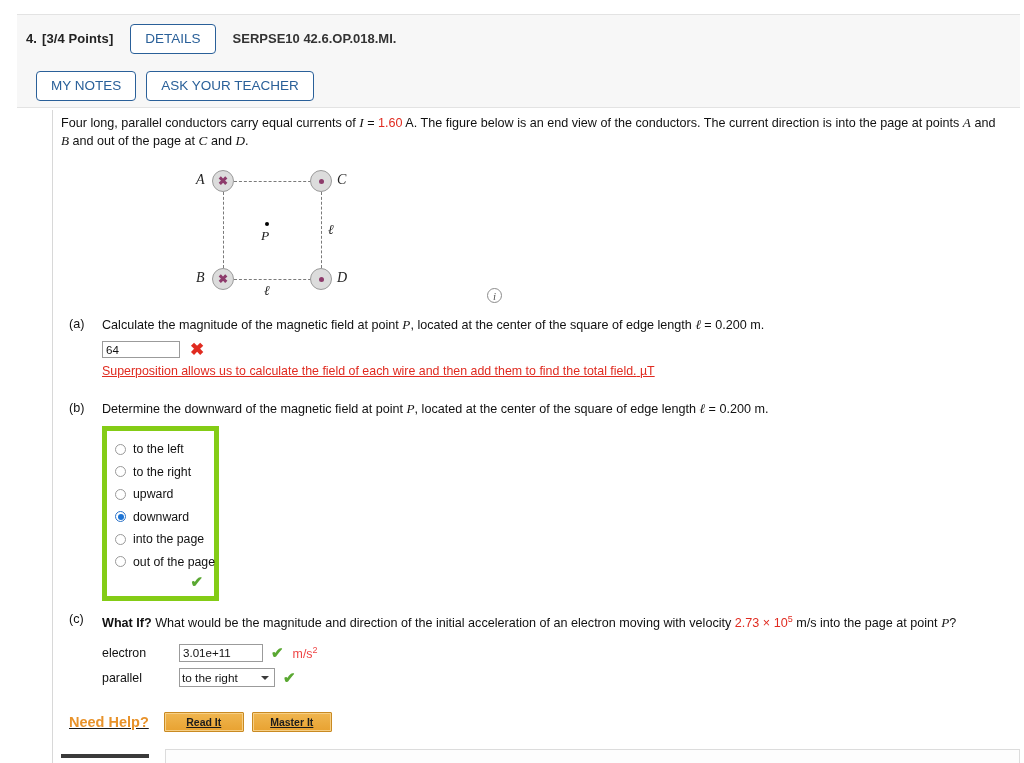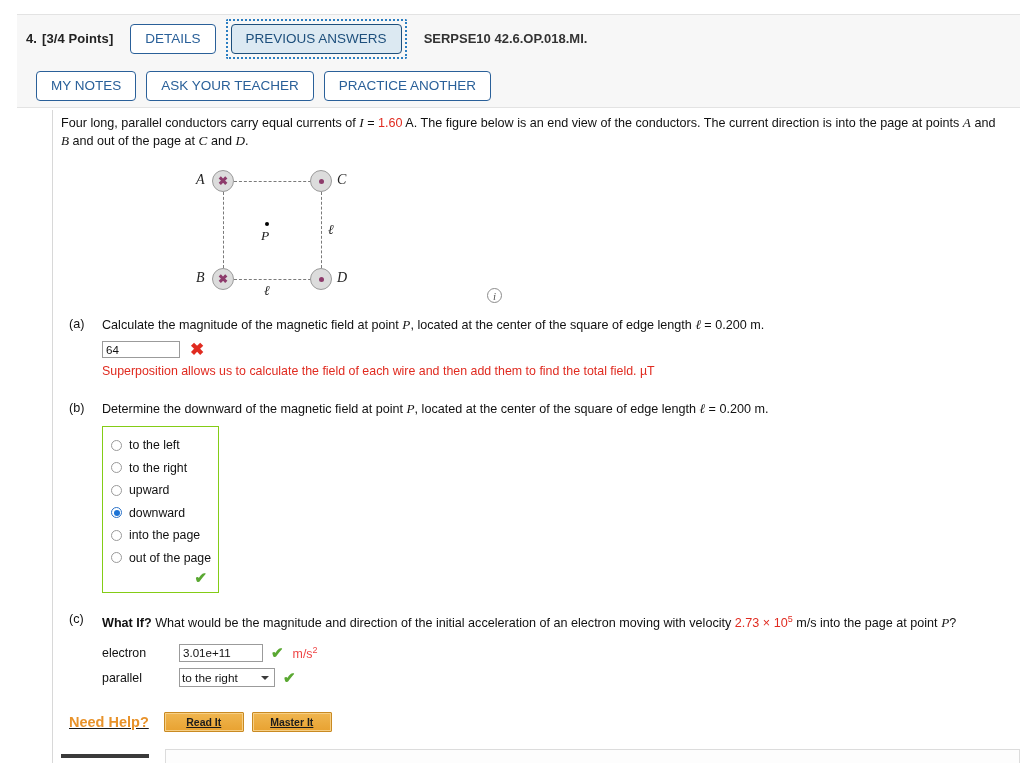--- a/index.html
+++ b/index.html
@@ -109,21 +109,21 @@
     border:1px solid #9b9b9b;background:#fff;height:17px;width:78px;
     font-size:11.6px;font-family:"Liberation Sans", sans-serif;
     padding:1px 3px;box-sizing:border-box;color:#111;vertical-align:middle;
   }
   .mark-x{color:#e02b20;font-size:17px;font-weight:bold;line-height:1;}
   .mark-check{color:#5aa832;font-size:15px;font-weight:bold;line-height:1;}
   .feedback{color:#e02b20;font-size:12.4px;line-height:16px;}
 
   
   #radio-box{
-    border:1px solid #84cc16;background:#fff;width:117px;box-sizing:border-box;
+    border:5px solid #84cc16;background:#fff;width:117px;box-sizing:border-box;
     padding:7px 8px 4px 8px;
   }
   .radio-row{display:flex;align-items:center;height:22.5px;}
   .radio{
     width:11px;height:11px;border-radius:50%;border:1px solid #9a9a9a;background:#fff;
     box-sizing:border-box;margin-right:7px;flex:0 0 auto;position:relative;
   }
   .radio.sel{border:1px solid #2a72c8;background:#fff;}
   .radio.sel:after{
     content:"";position:absolute;left:50%;top:50%;width:6px;height:6px;
@@ -178,31 +178,27 @@
 
 <div id="header-panel">
 
   <div id="header-row1">
     <div class="points-label">
       <span class="qnum">4.</span><span>[3/4 Points]</span>
     </div>
 
     <div class="hdr-btn" id="btn-details">DETAILS</div>
 
-    <div class="focus-wrap">
-      <div class="hdr-btn" id="btn-prev-answers">PREVIOUS ANSWERS</div>
-    </div>
 
     <div id="btn-serpse">SERPSE10 42.6.OP.018.MI.</div>
   </div>
 
   <div id="header-row2">
     <div class="hdr-btn" id="btn-my-notes">MY NOTES</div>
     <div class="hdr-btn" id="btn-ask-teacher">ASK YOUR TEACHER</div>
-    <div class="hdr-btn" id="btn-practice-another">PRACTICE ANOTHER</div>
   </div>
 </div>
 
 <div id="content-rule"></div>
 
 <div id="main">
 
   <div class="prob-stmt">
     <span>Four long, parallel conductors carry equal currents of </span><span class="var-i">I</span><span> = </span><span class="red">1.60</span><span> A. The figure below is an end view of the conductors. The current direction is into the page at points </span><span class="ital">A</span><span> and </span><span class="ital">B</span><span> and out of the page at </span><span class="ital">C</span><span> and </span><span class="ital">D</span><span>.</span>
   </div>
@@ -246,21 +242,21 @@
     <div class="part-body">
       <div class="part-q">
         <span>Calculate the magnitude of the magnetic field at point </span><span class="ital">P</span><span>, located at the center of the square of edge length </span><span class="ital">ℓ</span><span> = 0.200 m.</span>
       </div>
 
       <div style="margin-top:8px;display:flex;align-items:center;">
         <input class="ans-input" id="part-a-input" type="text" value="64" style="">
         <span class="mark-x" style="margin-left:10px;">✖</span>
       </div>
 
-      <div class="feedback" style="margin-top:5px;">
+      <div class="feedback" style="margin-top:5px;text-decoration:underline;">
         <span>Superposition allows us to calculate the field of each wire and then add them to find the total field.</span>
         <span>µT</span>
       </div>
     </div>
   </div>
 
   <div class="part" style="top:287px;position:absolute;">
     <span class="part-tag">(b)</span>
     <div class="part-body">
       <div class="part-q">

